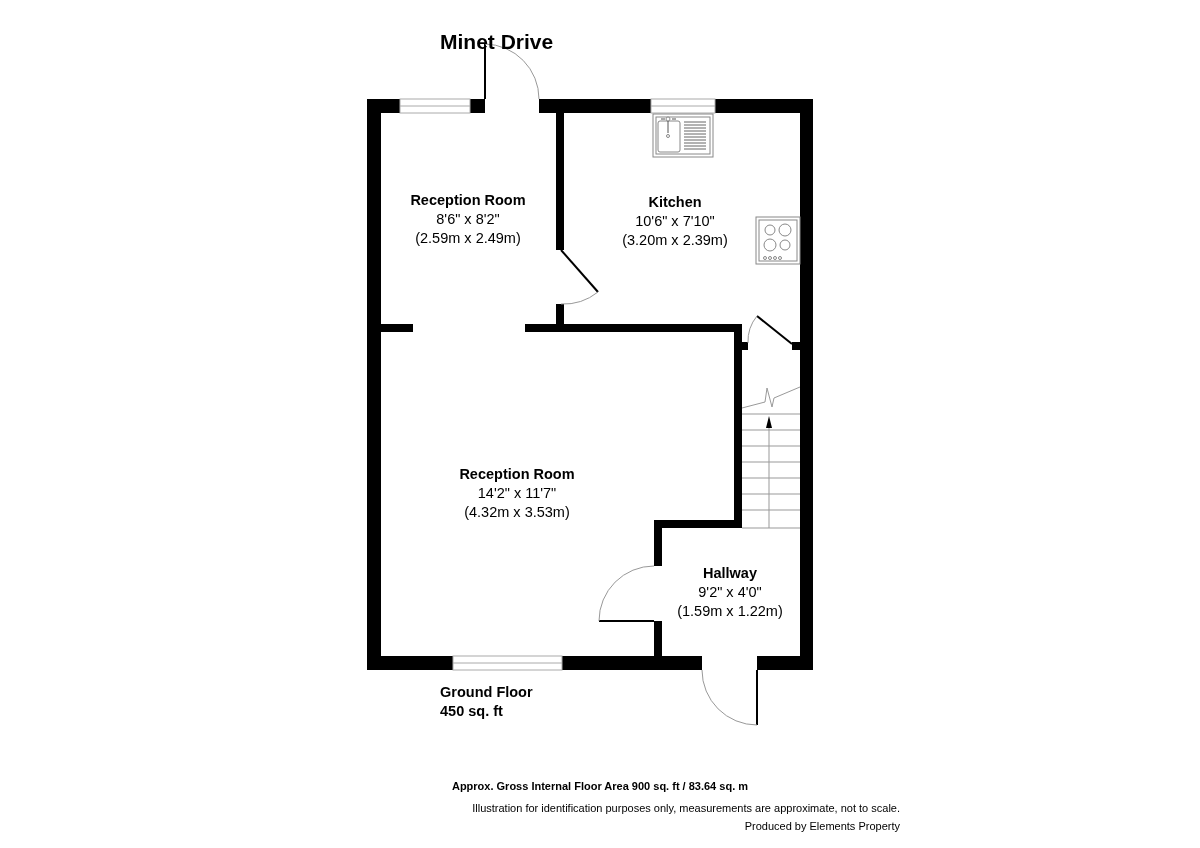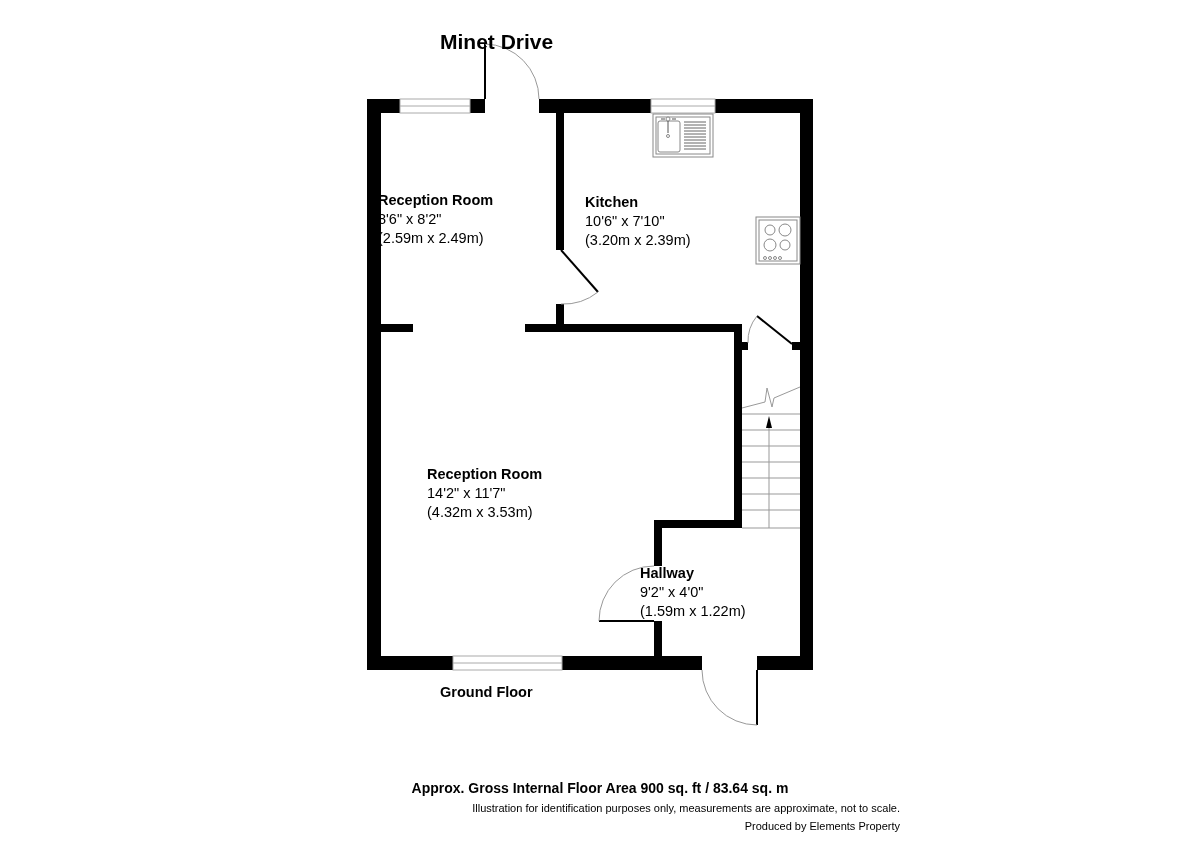--- a/index.html
+++ b/index.html
@@ -2,25 +2,25 @@
 <html><head>
 <meta charset="utf-8">
 <style>
   html, body { margin: 0; padding: 0; background: #ffffff; }
   body { width: 1200px; height: 848px; position: relative; overflow: hidden; font-family: "Liberation Sans", sans-serif; color: #000; }
   svg.plan { position: absolute; left: 0; top: 0; width: 1200px; height: 848px; }
   .txt { position: absolute; text-align: left; white-space: nowrap; line-height: 1; }
   .title { font-size: 21px; font-weight: bold; left: 440px; width: 320px; top: 31px; }
   .room-name { font-weight: bold; font-size: 14.5px; }
   .room-dim { font-size: 14.5px; }
-  .room { position: absolute; white-space: nowrap; }
+  .room { position: absolute; text-align: center; white-space: nowrap; }
   .room div { line-height: 19px; }
   .floor-label { position: absolute; left: 440px; width: 300px; top: 683px; text-align: left; font-weight: bold; font-size: 14.5px; }
   .floor-label div { line-height: 18.5px; }
-  .gross { position: absolute; left: 300px; width: 600px; top: 780px; text-align: center; font-weight: bold; font-size: 14px; }
+  .gross { position: absolute; left: 300px; width: 600px; top: 780px; text-align: center; font-weight: bold; font-size: 11px; }
   .disclaimer { position: absolute; left: 300px; width: 600px; top: 802px; text-align: right; font-size: 11px; }
   .producer { position: absolute; left: 300px; width: 600px; top: 820px; text-align: right; font-size: 11px; }
 </style>
 </head>
 <body>
 
 <svg class="plan" viewBox="0 0 1200 848" xmlns="http://www.w3.org/2000/svg">
 
   <g fill="#000">
 
@@ -153,17 +153,18 @@
 </div>
 
 <div class="room" style="left:640px; width:180px; top:564px;">
   <div class="room-name">Hallway</div>
   <div class="room-dim">9'2" x 4'0"</div>
   <div class="room-dim">(1.59m x 1.22m)</div>
 </div>
 
 <div class="floor-label">
   <div>Ground Floor</div>
+  <div>450 sq. ft</div>
 </div>
 
 <div class="gross">Approx. Gross Internal Floor Area 900 sq. ft / 83.64 sq. m</div>
 <div class="disclaimer">Illustration for identification purposes only, measurements are approximate, not to scale.</div>
 <div class="producer">Produced by Elements Property</div>
 
 </body></html>

